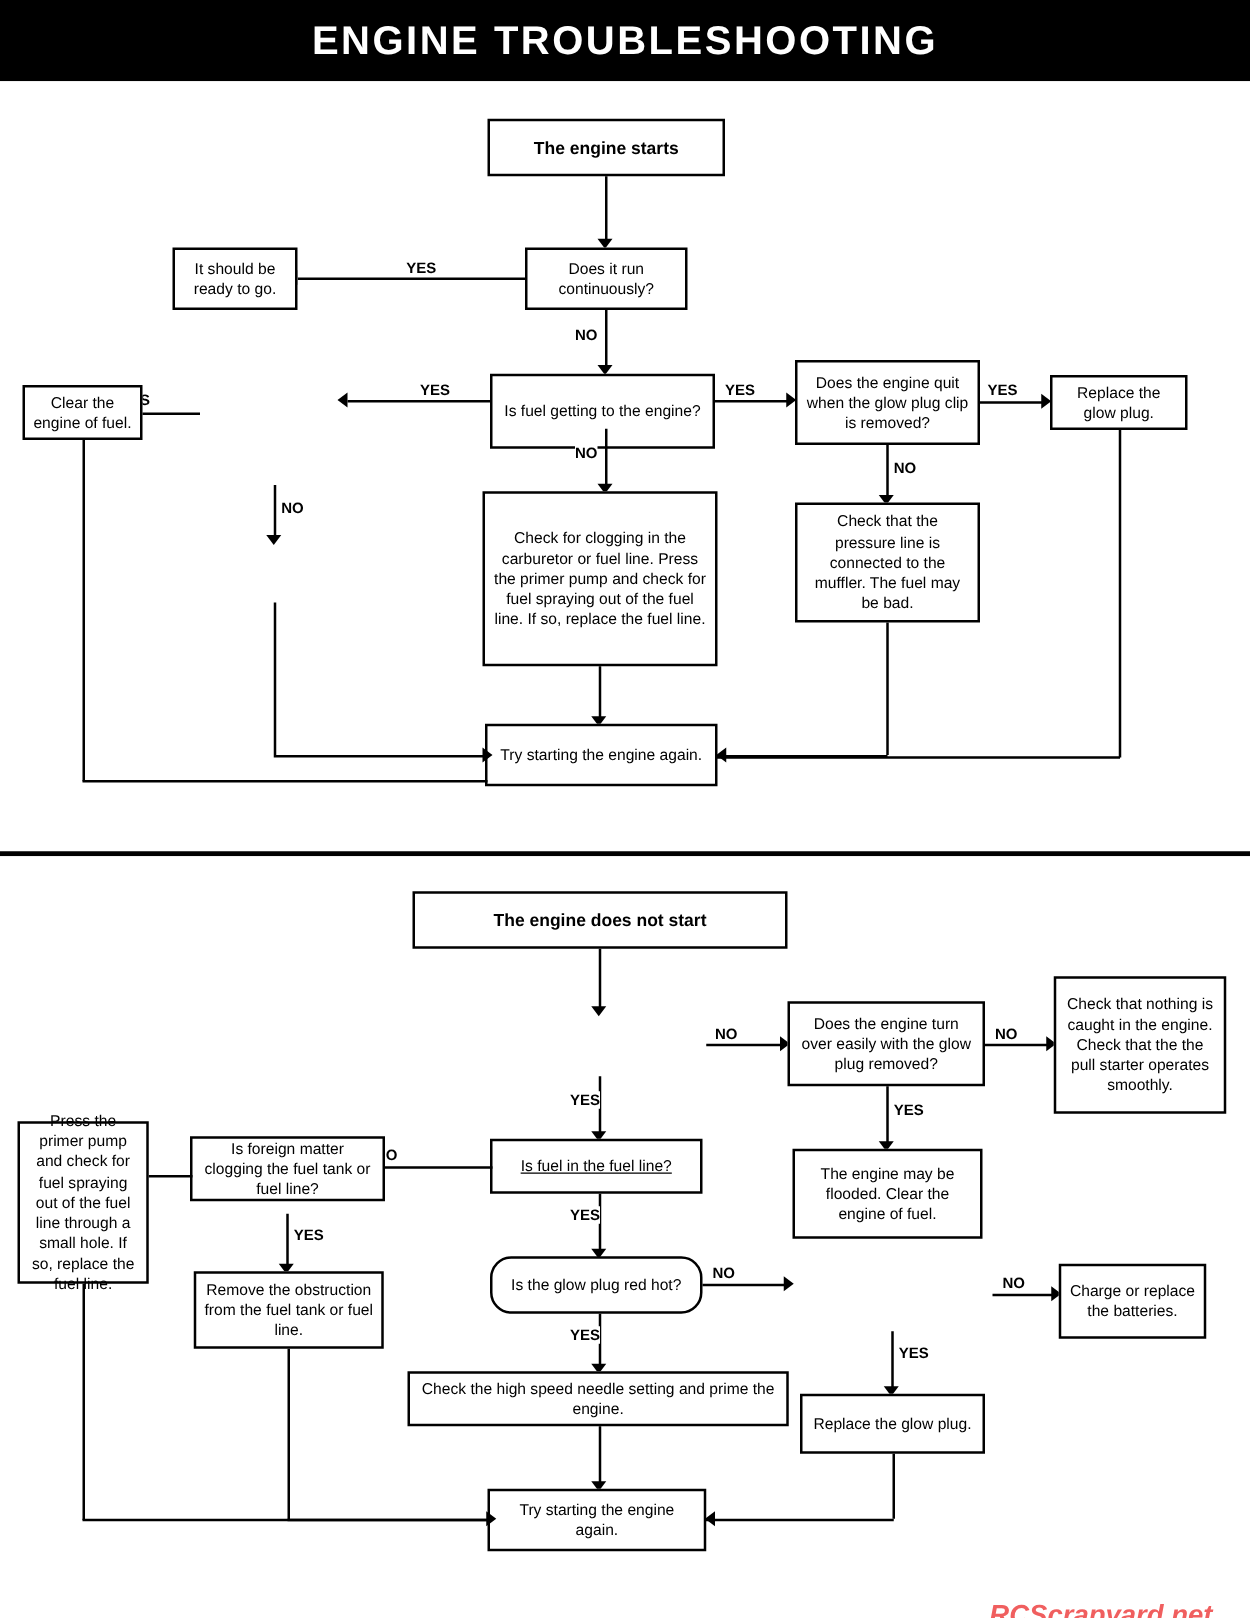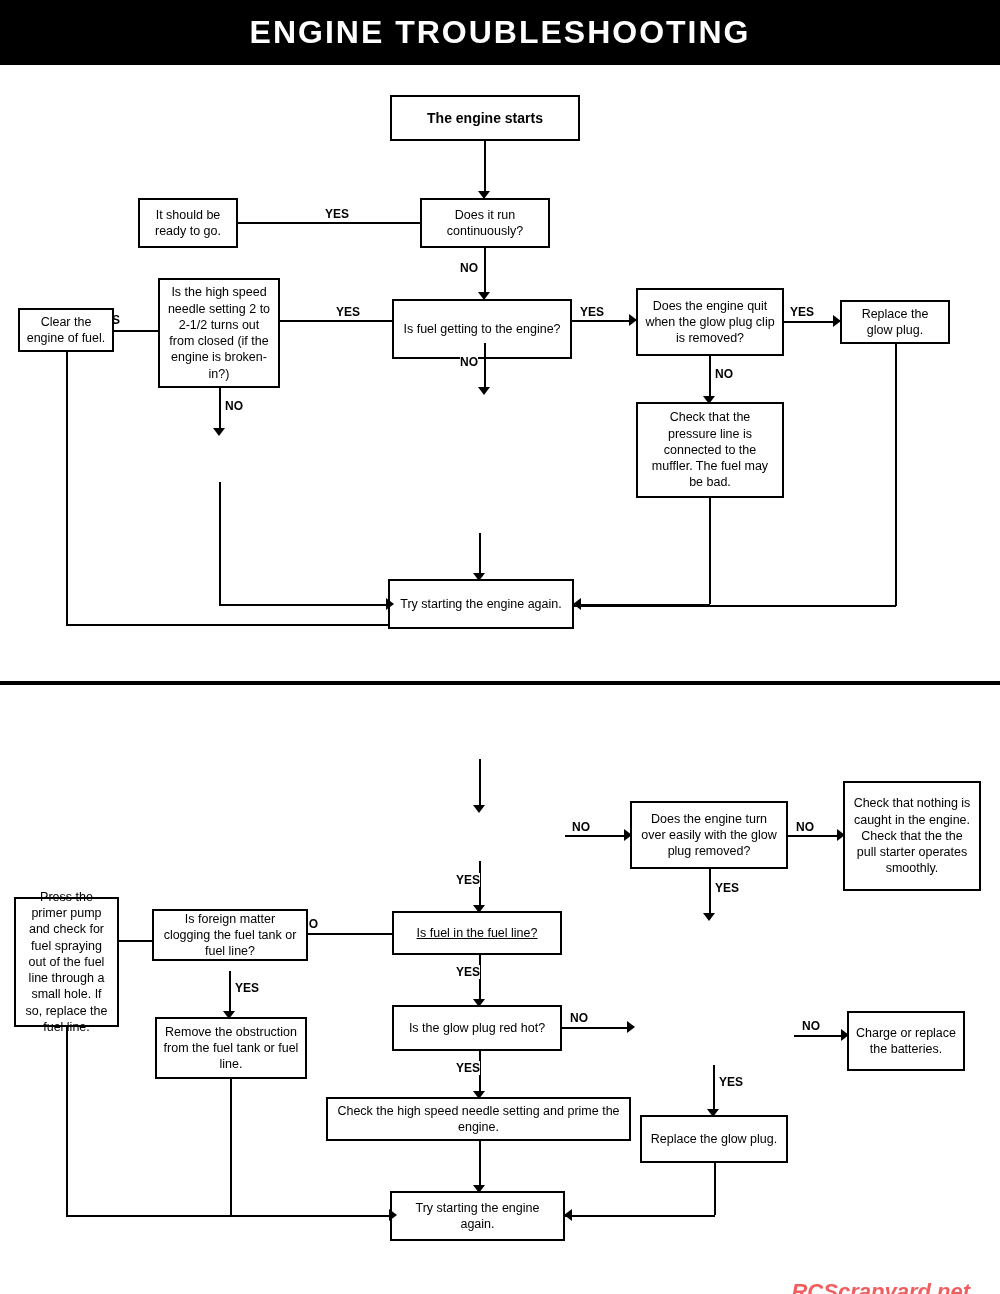--- a/index.html
+++ b/index.html
@@ -147,44 +147,45 @@
   <div class="box" style="left:636px;top:337px;width:148px;height:96px;">Check that the
 pressure line is
 connected to the
 muffler. The fuel
 may be bad.</div>
 
   <div class="arrow-h" style="left:278px;top:255px;width:115px;"></div>
   <div class="ah-left" style="left:270px;top:249px;"></div>
   <div class="label" style="left:336px;top:240px;">YES</div>
 
-  <div class="box" style="left:158px;top:213px;width:122px;height:110px;">Is the high
-speed needle
-setting 2 to
-2-1/2 turns out
-from closed (if
-the engine is
-broken-in?)</div>
 
   <div class="arrow-h" style="left:58px;top:265px;width:102px;"></div>
   <div class="ah-left" style="left:50px;top:259px;"></div>
   <div class="label" style="left:96px;top:248px;">YES</div>
 
   <div class="box" style="left:18px;top:243px;width:96px;height:44px;">Clear the engine
 of fuel.</div>
 
   <div class="arrow-v" style="left:219px;top:323px;height:44px;"></div>
   <div class="ah-down" style="left:213px;top:363px;"></div>
   <div class="label" style="left:225px;top:334px;">NO</div>
 
 
   <div class="arrow-v" style="left:484px;top:278px;height:48px;"></div>
   <div class="ah-down" style="left:478px;top:322px;"></div>
   <div class="label" style="left:460px;top:290px;">NO</div>
 
+  <div class="box" style="left:386px;top:328px;width:188px;height:140px;">Check for clogging in
+the carburetor or fuel
+line. Press the
+primer pump and
+check for fuel
+spraying out of the
+fuel line. If so,
+replace the fuel line.</div>
 
   <div class="arrow-v" style="left:479px;top:468px;height:44px;"></div>
   <div class="ah-down" style="left:473px;top:508px;"></div>
 
   <div class="box" style="left:388px;top:514px;width:186px;height:50px;">Try starting the
 engine again.</div>
 
   <div class="arrow-v" style="left:219px;top:417px;height:122px;"></div>
   <div class="arrow-h" style="left:219px;top:539px;width:170px;"></div>
   <div class="ah-right" style="left:386px;top:533px;"></div>
@@ -196,20 +197,21 @@
   <div class="arrow-v" style="left:66px;top:287px;height:273px;"></div>
   <div class="arrow-h" style="left:66px;top:559px;width:324px;"></div>
 
   <div class="arrow-v" style="left:895px;top:279px;height:262px;"></div>
   <div class="arrow-h" style="left:573px;top:540px;width:323px;"></div>
 
 </div>
 
 <div class="diagram-section bottom-section" style="position:relative;">
 
+  <div class="box" style="left:330px;top:28px;width:300px;height:46px;font-weight:bold;font-size:14px;">The engine does not start</div>
 
   <div class="arrow-v" style="left:479px;top:74px;height:50px;"></div>
   <div class="ah-down" style="left:473px;top:120px;"></div>
 
 
   <div class="arrow-h" style="left:565px;top:150px;width:62px;"></div>
   <div class="ah-right" style="left:624px;top:144px;"></div>
   <div class="label" style="left:572px;top:135px;">NO</div>
 
   <div class="box" style="left:630px;top:116px;width:158px;height:68px;">Does the engine
@@ -227,20 +229,24 @@
 engine. Check
 that the the
 pull starter
 operates
 smoothly.</div>
 
   <div class="arrow-v" style="left:709px;top:184px;height:48px;"></div>
   <div class="ah-down" style="left:703px;top:228px;"></div>
   <div class="label" style="left:715px;top:196px;">YES</div>
 
+  <div class="box" style="left:634px;top:234px;width:152px;height:72px;">The engine may
+be flooded.
+Clear the engine
+of fuel.</div>
 
   <div class="arrow-v" style="left:479px;top:176px;height:48px;"></div>
   <div class="ah-down" style="left:473px;top:220px;"></div>
   <div class="label" style="left:456px;top:188px;">YES</div>
 
   <div class="box" style="left:392px;top:226px;width:170px;height:44px;text-decoration:underline;">Is fuel in the
 fuel line?</div>
 
   <div class="arrow-h" style="left:258px;top:248px;width:136px;"></div>
   <div class="ah-left" style="left:250px;top:242px;"></div>
@@ -270,21 +276,21 @@
 
   <div class="box" style="left:155px;top:332px;width:152px;height:62px;">Remove the
 obstruction from
 the fuel tank or
 fuel line.</div>
 
   <div class="arrow-v" style="left:479px;top:270px;height:48px;"></div>
   <div class="ah-down" style="left:473px;top:314px;"></div>
   <div class="label" style="left:456px;top:280px;">YES</div>
 
-  <div class="box" style="left:392px;top:320px;width:170px;height:46px;">Is the glow plug
+  <div class="box" style="left:392px;top:320px;width:170px;height:46px;border-radius:17px;">Is the glow plug
 red hot?</div>
 
   <div class="arrow-h" style="left:562px;top:342px;width:68px;"></div>
   <div class="ah-right" style="left:627px;top:336px;"></div>
   <div class="label" style="left:570px;top:326px;">NO</div>
 
 
   <div class="arrow-h" style="left:794px;top:350px;width:50px;"></div>
   <div class="ah-right" style="left:841px;top:344px;"></div>
   <div class="label" style="left:802px;top:334px;">NO</div>

